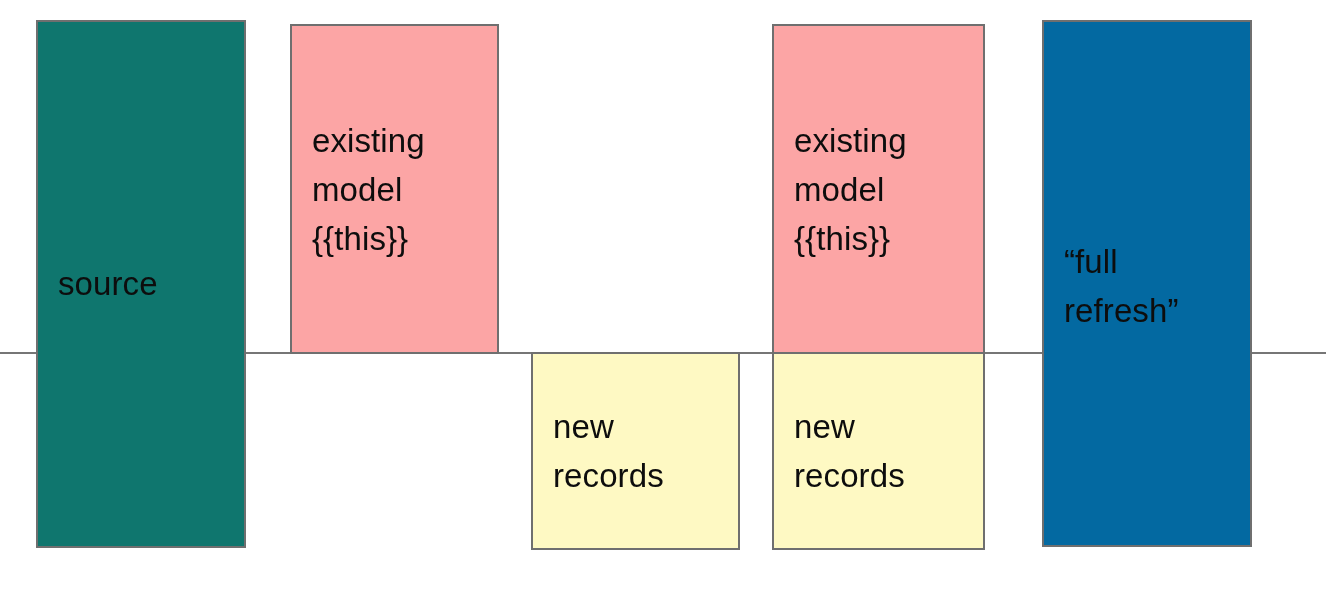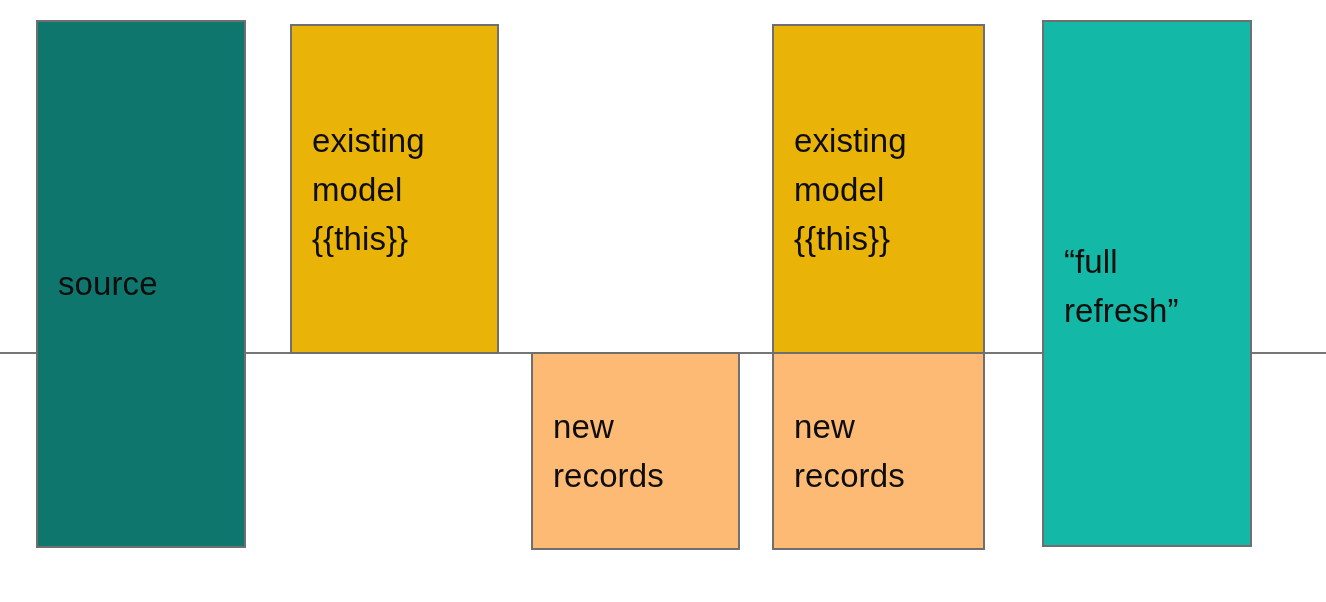--- a/index.html
+++ b/index.html
@@ -37,23 +37,23 @@
     font-size: 33px;
     line-height: 1.49;
     color: #0d0d0d;
     padding-left: 20px;
     padding-right: 10px;
     white-space: pre-line;
     letter-spacing: 0.1px;
   }
   
   .fill-green  { background: #0f766e; }
-  .fill-blue   { background: #eab308; }
-  .fill-red    { background: #fdba74; }
-  .fill-orange { background: #14b8a6; }
+  .fill-blue   { background: #fca5a5; }
+  .fill-red    { background: #fef9c3; }
+  .fill-orange { background: #0369a1; }
 
   
   #box-source            { left: 36px;   top: 20px;  width: 210px; height: 528px; }
   #box-existing-model-1  { left: 290px;  top: 24px;  width: 209px; height: 330px; }
   #box-new-records-1     { left: 531px;  top: 352px; width: 209px; height: 198px; }
   #box-existing-model-2  { left: 772px;  top: 24px;  width: 213px; height: 330px; }
   #box-new-records-2     { left: 772px;  top: 352px; width: 213px; height: 198px; }
   #box-full-refresh      { left: 1042px; top: 20px;  width: 210px; height: 527px; }
 
   #baseline-main { top: 352px; }

